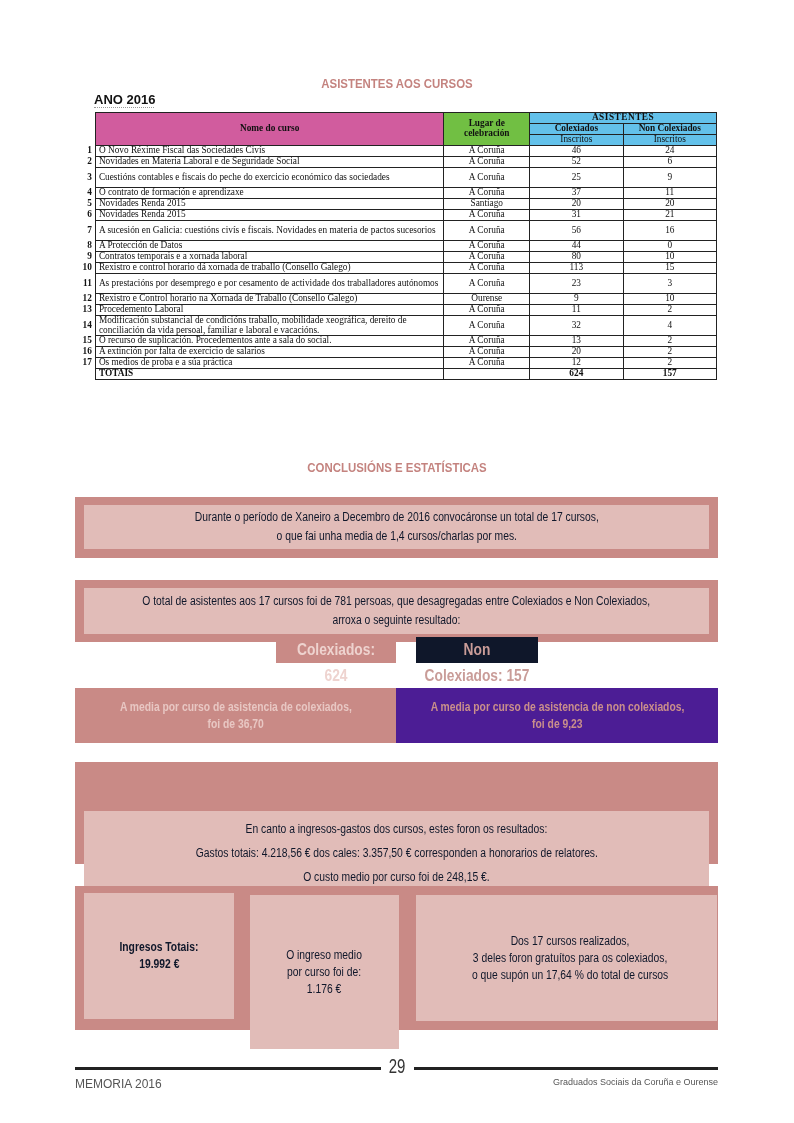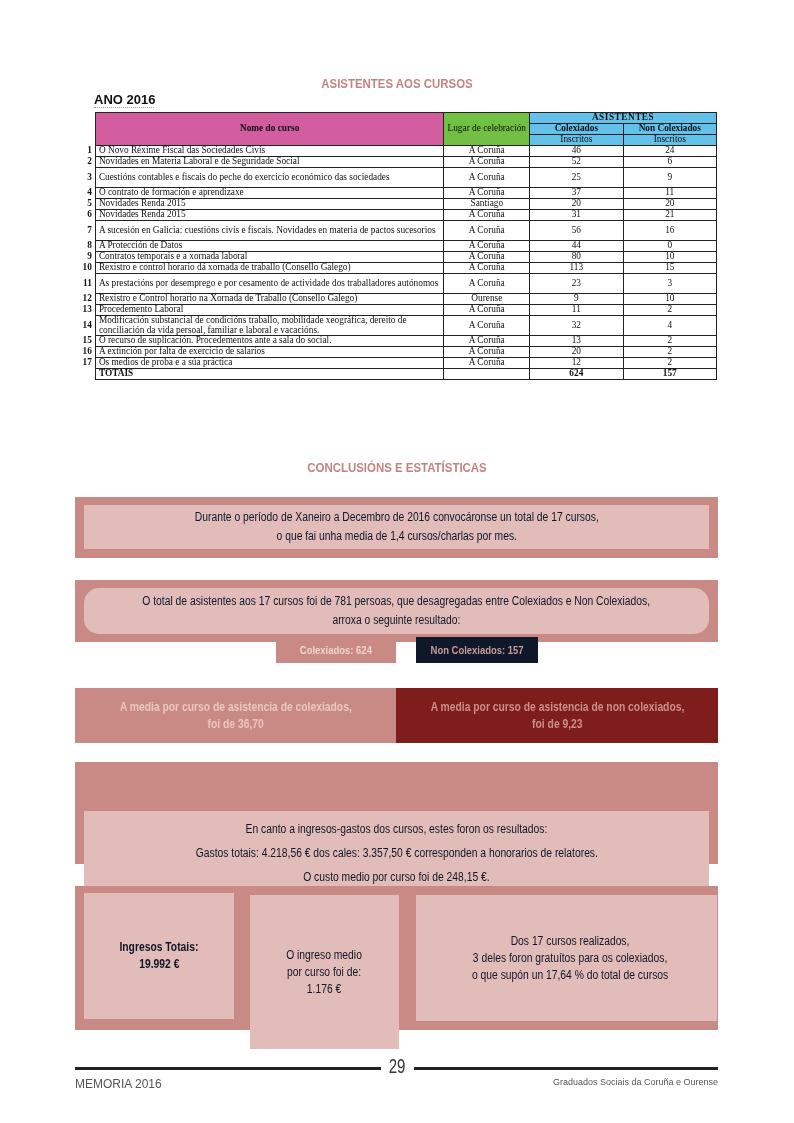--- a/index.html
+++ b/index.html
@@ -9,31 +9,31 @@
   .year { left:94px; top:92px; font-weight:bold; font-size:13px; color:#111; }
   .year-under { left:94px; top:107px; width:60px; height:1px; border-top:1px dotted #999; }
 
   table.courses { position:absolute; left:80px; top:112px; width:637px; border-collapse:collapse; font-family:"Liberation Serif", serif; font-size:9.3px; color:#111; }
   table.courses td { border:1px solid #222; padding:0 3px; line-height:9.6px; height:10px; }
   td.num { border:none !important; width:12px; text-align:right; font-weight:bold; padding:0 3px 0 0 !important; }
   td.name { width:352px; }
   td.place { width:80px; text-align:center; }
   td.val { width:88px; text-align:center; }
   td.h-name { background:#d15c9e; text-align:center; font-weight:bold; height:40px; }
-  td.h-place { background:#71bf43; text-align:center; font-weight:normal; }
+  td.h-place { background:#71bf43; text-align:center; font-weight:bold; }
   td.h-asis { background:#63c1ea; text-align:center; font-weight:bold; letter-spacing:0.5px; height:13px; }
   td.h-sub { background:#63c1ea; text-align:center; font-weight:bold; height:20px; vertical-align:bottom; }
   td.h-ins { background:#63c1ea; text-align:center; height:10px; }
   tr.tot td { font-weight:bold; }
   tr.tall td.name, tr.tall td.place, tr.tall td.val { height:19px; }
 
   .box-outer { position:absolute; left:75px; width:643px; background:#c98a86; }
   .box-inner { position:absolute; background:#e1bcb8; text-align:center; font-size:12px; color:#0f172a; transform-origin:center; }
   .cond { display:inline-block; transform:scaleX(0.86); }
-  .pill { position:absolute; top:637px; height:26px; line-height:26px; font-size:11px; font-weight:bold; text-align:center; }
+  .pill { position:absolute; top:637px; height:26px; line-height:26px; font-size:16px; font-weight:bold; text-align:center; }
   .media { position:absolute; top:688px; height:55px; font-size:12px; font-weight:bold; text-align:center; display:flex; align-items:center; justify-content:center; line-height:17px; }
   .footline { position:absolute; height:3px; background:#222; }
 </style>
 </head>
 <body>
 
 <div class="abs section-title" style="top:76px;">ASISTENTES AOS CURSOS</div>
 <div class="abs year">ANO 2016</div>
 <div class="abs year-under"></div>
 
@@ -186,32 +186,32 @@
 <div class="abs section-title" style="top:460px;">CONCLUSIÓNS E ESTATÍSTICAS</div>
 
 <div class="box-outer" style="top:497px;height:61px;">
   <div class="box-inner" style="left:9px;top:8px;width:625px;height:44px;line-height:19px;padding-top:3px;box-sizing:border-box;">
     <div class="cond">Durante o período de Xaneiro a Decembro de 2016 convocáronse un total de 17 cursos,</div><br>
     <div class="cond">o que fai unha media de 1,4 cursos/charlas por mes.</div>
   </div>
 </div>
 
 <div class="box-outer" style="top:580px;height:62px;">
-  <div class="box-inner" style="left:9px;top:8px;width:625px;height:46px;line-height:19px;padding-top:4px;box-sizing:border-box;border-radius:15px;">
+  <div class="box-inner" style="left:9px;top:8px;width:625px;height:46px;line-height:19px;padding-top:4px;box-sizing:border-box;">
     <div class="cond">O total de asistentes aos 17 cursos foi de 781 persoas, que desagregadas entre Colexiados e Non Colexiados,</div><br>
     <div class="cond">arroxa o seguinte resultado:</div>
   </div>
 </div>
 <div class="pill" style="left:276px;width:120px;background:#c98a86;color:#eed3cf;"><span class="cond">Colexiados: 624</span></div>
 <div class="pill" style="left:396px;width:122px;background:#0f172a;color:#c99c98;margin-left:20px;"><span class="cond">Non Colexiados: 157</span></div>
 
 <div class="media" style="left:75px;width:321px;background:#c98a86;color:#e8c7c3;">
   <div><span class="cond">A media por curso de asistencia de colexiados,</span><br><span class="cond">foi de 36,70</span></div>
 </div>
-<div class="media" style="left:396px;width:322px;background:#7f1d1d;color:#c98f8b;">
+<div class="media" style="left:396px;width:322px;background:#4c1d95;color:#c98f8b;">
   <div><span class="cond">A media por curso de asistencia de non colexiados,</span><br><span class="cond">foi de 9,23</span></div>
 </div>
 
 <div class="box-outer" style="top:762px;height:102px;">
   <div class="box-inner" style="left:9px;top:9px;width:625px;height:84px;line-height:24px;padding-top:6px;box-sizing:border-box;margin-top:40px;">
     <div class="cond">En canto a ingresos-gastos dos cursos, estes foron os resultados:</div><br>
     <div class="cond">Gastos totais: 4.218,56 € dos cales: 3.357,50 € corresponden a honorarios de relatores.</div><br>
     <div class="cond">O custo medio por curso foi de 248,15 €.</div>
   </div>
 </div>

